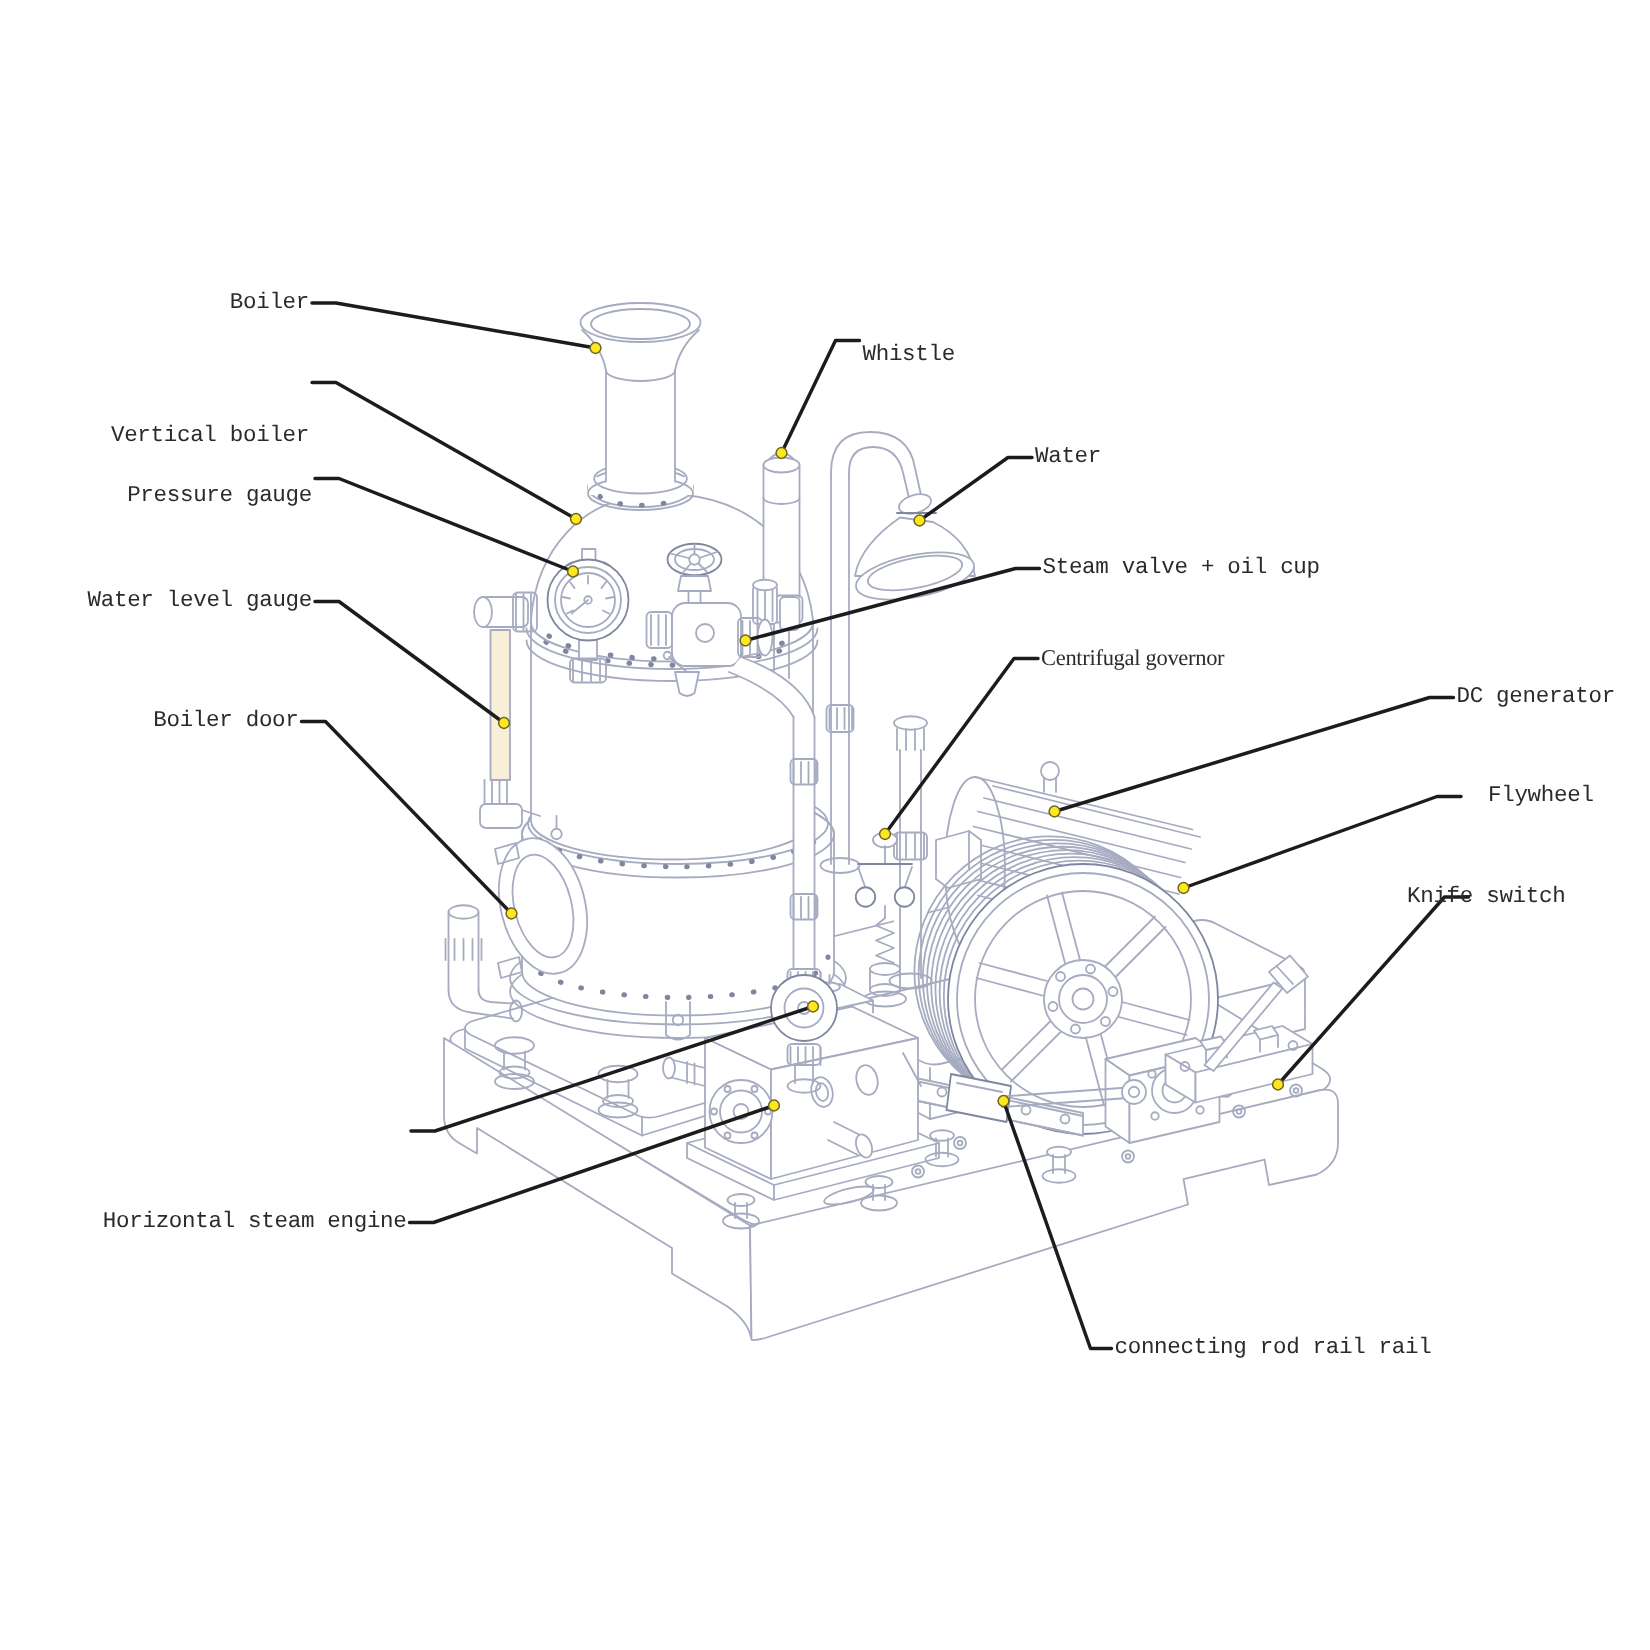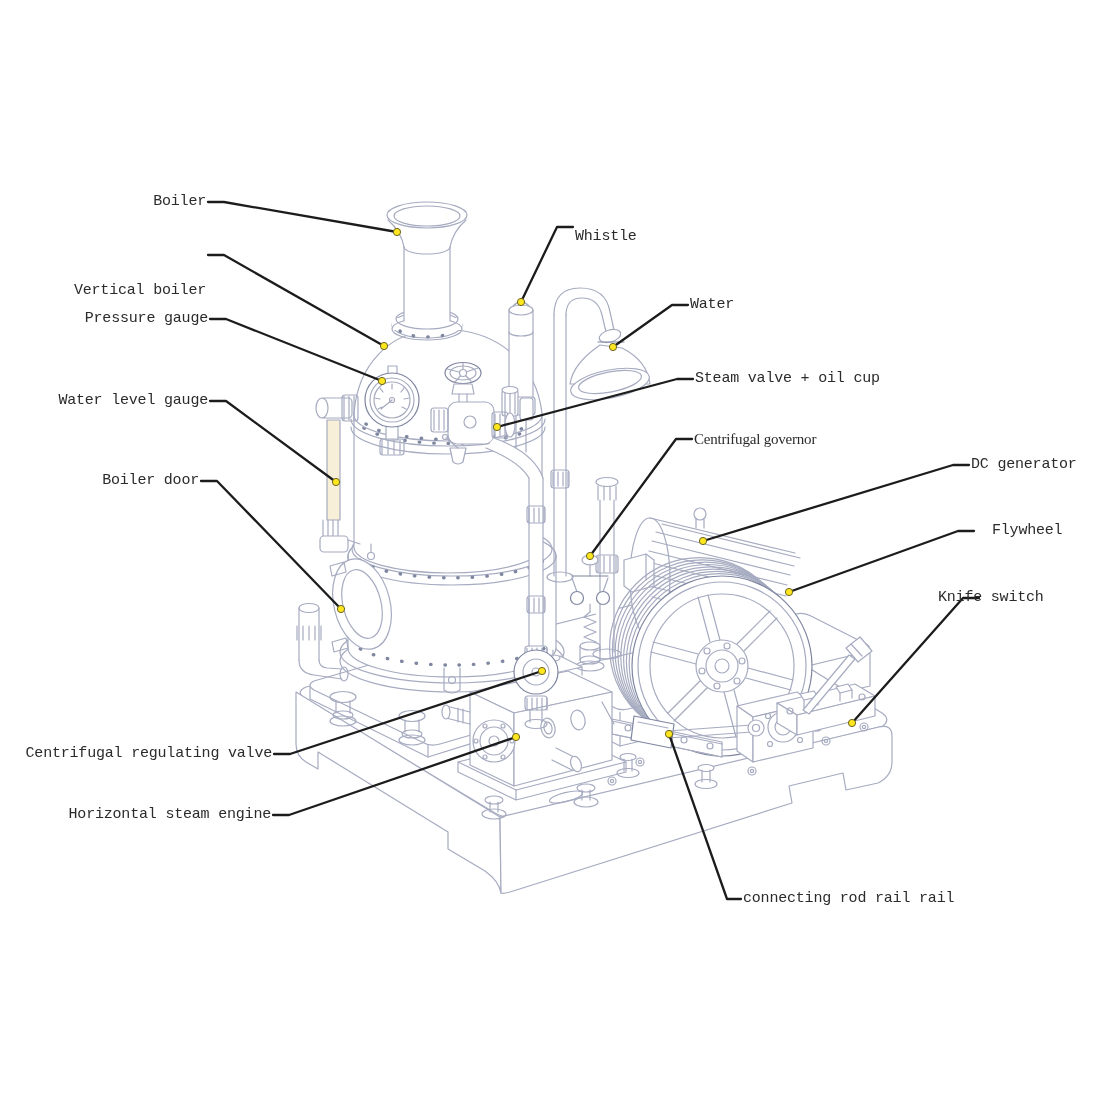--- a/index.html
+++ b/index.html
@@ -598,24 +598,23 @@
         <circle cx="590" cy="556" r="3.6"></circle>
         <circle cx="703" cy="541" r="3.6"></circle>
     <circle cx="789" cy="592" r="3.6"></circle>
         <circle cx="852" cy="723" r="3.6"></circle>
         <circle cx="669" cy="734" r="3.6"></circle>
   </g>
 </svg>
 
 <div class="lbl" style="right:894px;top:192px;">Boiler</div>
 <div class="lbl" style="right:894px;top:245px;margin-top:36px;">Vertical boiler</div>
-<div class="lbl" style="right:892px;top:309px;">Pressure gauge</div>
+<div class="lbl" style="right:892px;top:321px;">Pressure gauge</div>
 <div class="lbl" style="right:892px;top:391px;">Water level gauge</div>
 <div class="lbl" style="right:901px;top:471px;">Boiler door</div>
-<div class="lbl" style="right:828px;top:744px;">Centrifugal regulating valve</div>
 <div class="lbl" style="right:829px;top:805px;text-align:center;">Horizontal steam engine</div>
 <div class="lbl" style="left:575px;top:227px;">Whistle</div>
 <div class="lbl" style="left:690px;top:295px;">Water</div>
 <div class="lbl" style="left:695px;top:369px;">Steam valve + oil cup</div>
 <div class="lbl" style="left:694px;top:429px;font-family:Liberation Serif, serif;">Centrifugal governor</div>
 <div class="lbl" style="left:971px;top:455px;">DC generator</div>
 <div class="lbl" style="left:976px;top:521px;margin-left:16px;">Flywheel</div>
 <div class="lbl" style="left:938px;top:588px;">Knife switch</div>
 <div class="lbl" style="left:743px;top:889px;">connecting rod rail rail</div>
 

